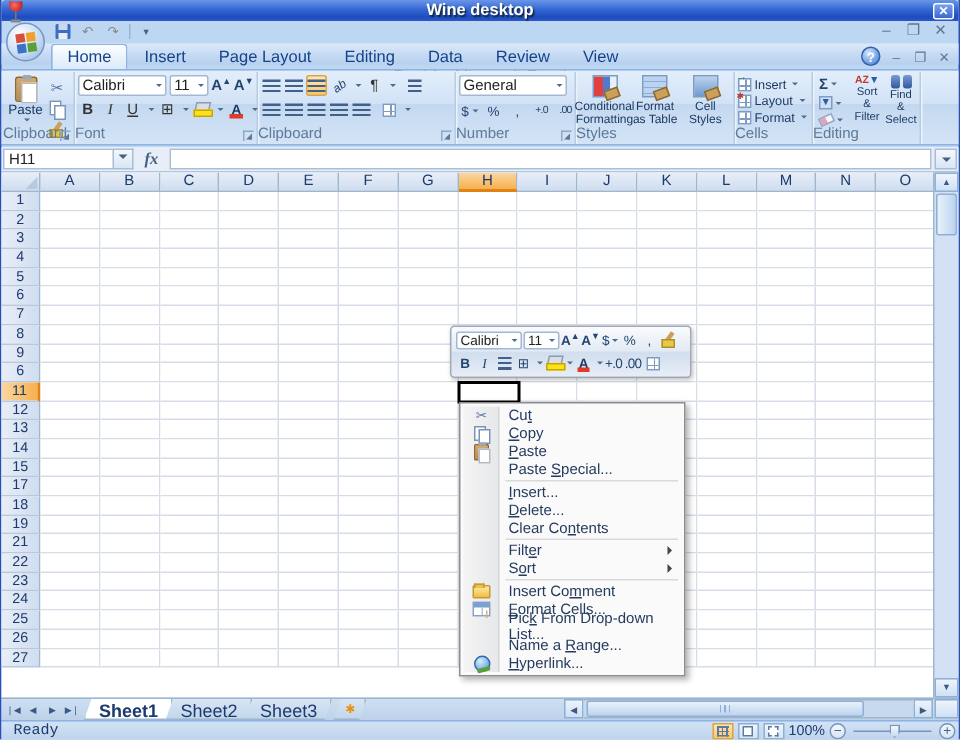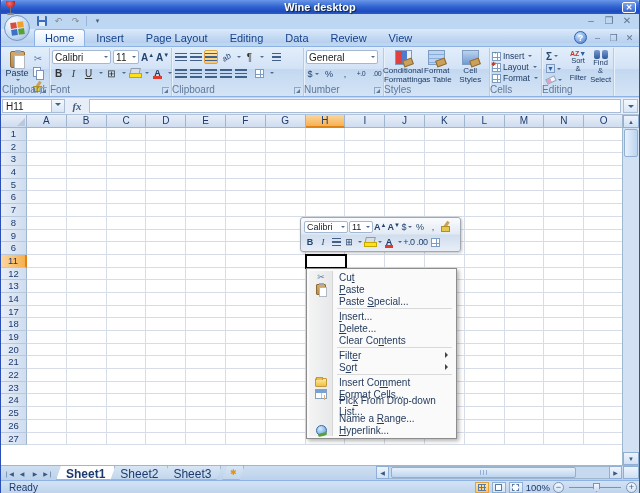--- a/index.html
+++ b/index.html
@@ -121,21 +121,21 @@
   .eraser { width:10px; height:6px; background:linear-gradient(90deg,#e8a0c0 0 4px,#f4f6fa 4px); border:1px solid #9aa8bc; transform:rotate(-25deg); }
   .ed-big { width:22px; display:flex; flex-direction:column; align-items:center; font-size:7.5px; color:#1d3a63; text-align:center; line-height:1.1; }
   .az { font-size:7px; font-weight:bold; color:#2a5caa; line-height:1; }
   .az b { color:#c03a2a; }
   .binoc { width:14px; height:9px; position:relative; }
   .binoc::before, .binoc::after { content:""; position:absolute; top:0; width:6px; height:9px; background:linear-gradient(180deg,#7a9ad0,#2f5a9e); border-radius:2px; }
   .binoc::before { left:0; } .binoc::after { right:0; }
 
   
   .fbar { position:absolute; left:0; top:98px; width:100%; height:17px; background:#e7eef8; border-bottom:1px solid #b0c4de; display:flex; align-items:stretch; }
-  .namebox { width:50px; background:#fff; border:1px solid #a9bdd6; margin:1px 0 1px 1px; padding:1px 3px; font-size:10px; color:#222; }
+  .namebox { width:74px; background:#fff; border:1px solid #a9bdd6; margin:1px 0 1px 1px; padding:1px 3px; font-size:10px; color:#222; }
   .nb-drop { width:13px; background:linear-gradient(180deg,#f4f8fd,#d8e6f5); border:1px solid #a9bdd6; border-left:none; margin:1px 0; display:flex; align-items:center; justify-content:center; }
   .fx { width:24px; display:flex; align-items:center; justify-content:center; font-family:"Liberation Serif",serif; font-style:italic; font-weight:bold; font-size:11px; color:#44617f; }
   .finput { flex:1; background:#fff; border:1px solid #a9bdd6; margin:1px 2px 1px 0; }
   .fexpand { width:15px; margin:1px 1px 1px 0; background:linear-gradient(180deg,#f4f8fd,#d8e6f5); border:1px solid #a9bdd6; display:flex; align-items:center; justify-content:center; }
   .caret-dn { width:0; height:0; border:3px solid transparent; border-top-color:#44617f; margin-top:3px; }
 
   
   .grid { position:absolute; left:0; top:115px; width:623px; height:350px; background:#fff; overflow:hidden; }
   .hdr-row { display:flex; height:13px; }
   .corner { width:26px; background:linear-gradient(180deg,#e8eef7,#cfddf0); border-right:1px solid #9eb6ce; border-bottom:1px solid #9eb6ce; position:relative; }
@@ -201,21 +201,21 @@
   .hscroll { position:absolute; right:17px; top:466px; width:246px; height:13px; display:flex; }
   .hbtn { width:13px; background:linear-gradient(180deg,#eef4fc,#cfe0f4); border:1px solid #8fafd4; display:flex; align-items:center; justify-content:center; font-size:6px; color:#3a5a84; }
   .htrack { flex:1; background:#c6d9ee; border-top:1px solid #9eb6ce; border-bottom:1px solid #9eb6ce; position:relative; }
   .hthumb { position:absolute; left:2px; top:0; bottom:0; width:185px; background:linear-gradient(180deg,#e8f1fb,#bcd4ef); border:1px solid #8fafd4; border-radius:2px; }
   .hthumb::after { content:""; position:absolute; left:50%; top:2px; bottom:2px; width:8px; margin-left:-4px; background:repeating-linear-gradient(90deg,#8fafd4 0 1px,transparent 1px 3px); }
   .tabsplit { position:absolute; right:0; top:466px; width:16px; height:13px; background:linear-gradient(180deg,#eef4fc,#cfe0f4); border:1px solid #8fafd4; }
 
   
   .statusbar { position:absolute; left:0; top:480px; width:100%; height:13px; border-top:1px solid #8db2e3;
     background:linear-gradient(180deg,#d3e3f5,#bed3ec); display:flex; align-items:center; font-size:10px; color:#1c3a6e; }
-  .statusbar .ready { padding:0 8px; }
+  .statusbar .ready { padding:0 8px;font-family:Liberation Mono, monospace; }
   .status-right { position:absolute; right:2px; top:1px; display:flex; align-items:center; gap:3px; }
   .vbtn { width:14px; height:11px; border:1px solid #8fafd4; background:linear-gradient(180deg,#f0f6fd,#d5e4f4); display:flex; align-items:center; justify-content:center; }
   .vbtn.on { background:linear-gradient(180deg,#ffe8b0,#fbc666); border-color:#e0a23c; }
   .v-grid { width:8px; height:7px; background:repeating-linear-gradient(90deg,#5a7aa6 0 1px,transparent 1px 3px),repeating-linear-gradient(180deg,#5a7aa6 0 1px,transparent 1px 3px); }
   .v-page { width:7px; height:7px; border:1px solid #5a7aa6; background:#fff; }
   .v-break { width:7px; height:7px; border:1px dashed #5a7aa6; background:#fff; }
   .zoomtxt { font-size:9.5px; }
   .zbtn { width:11px; height:11px; border-radius:50%; border:1px solid #7a94b8; background:linear-gradient(180deg,#f4f8fd,#d5e4f4); color:#44617f; font-size:9px; line-height:9px; text-align:center; }
   .ztrack { width:52px; height:1px; background:#7a94b8; position:relative; margin:0 2px; }
   .zhandle { position:absolute; left:24px; top:-4px; width:7px; height:9px; background:linear-gradient(180deg,#f4f8fd,#c9daf0); border:1px solid #7a94b8; clip-path:polygon(0 0,100% 0,100% 60%,50% 100%,0 60%); }
@@ -744,20 +744,38 @@
           <span class="cell"></span>
           <span class="cell"></span>
           <span class="cell"></span>
           <span class="cell"></span>
           <span class="cell"></span>
           <span class="cell"></span>
           <span class="cell"></span>
           <span class="cell"></span>
         </div>
         <div class="grow">
+          <span class="rowh">15</span>
+          <span class="cell"></span>
+          <span class="cell"></span>
+          <span class="cell"></span>
+          <span class="cell"></span>
+          <span class="cell"></span>
+          <span class="cell"></span>
+          <span class="cell"></span>
+          <span class="cell"></span>
+          <span class="cell"></span>
+          <span class="cell"></span>
+          <span class="cell"></span>
+          <span class="cell"></span>
+          <span class="cell"></span>
+          <span class="cell"></span>
+          <span class="cell"></span>
+        </div>
+        <div class="grow">
           <span class="rowh">17</span>
           <span class="cell"></span>
           <span class="cell"></span>
           <span class="cell"></span>
           <span class="cell"></span>
           <span class="cell"></span>
           <span class="cell"></span>
           <span class="cell"></span>
           <span class="cell"></span>
           <span class="cell"></span>
@@ -781,38 +799,20 @@
           <span class="cell"></span>
           <span class="cell"></span>
           <span class="cell"></span>
           <span class="cell"></span>
           <span class="cell"></span>
           <span class="cell"></span>
           <span class="cell"></span>
         </div>
         <div class="grow">
           <span class="rowh">19</span>
-          <span class="cell"></span>
-          <span class="cell"></span>
-          <span class="cell"></span>
-          <span class="cell"></span>
-          <span class="cell"></span>
-          <span class="cell"></span>
-          <span class="cell"></span>
-          <span class="cell"></span>
-          <span class="cell"></span>
-          <span class="cell"></span>
-          <span class="cell"></span>
-          <span class="cell"></span>
-          <span class="cell"></span>
-          <span class="cell"></span>
-          <span class="cell"></span>
-        </div>
-        <div class="grow">
-          <span class="rowh">20</span>
           <span class="cell"></span>
           <span class="cell"></span>
           <span class="cell"></span>
           <span class="cell"></span>
           <span class="cell"></span>
           <span class="cell"></span>
           <span class="cell"></span>
           <span class="cell"></span>
           <span class="cell"></span>
           <span class="cell"></span>
@@ -1010,20 +1010,26 @@
         </span>
     </div>
   </div>
 
   <div class="cmenu">
       <div class="mitem">
         <span class="mico">
           <span class="mi-cut">✂</span>
         </span>
         <span>Cu<u>t</u></span>
+      </div>
+      <div class="mitem">
+        <span class="mico">
+          <span class="mi-copy"></span>
+        </span>
+        <span><u>C</u>opy</span>
       </div>
       <div class="mitem">
         <span class="mico">
           <span class="mi-paste"></span>
         </span>
         <span><u>P</u>aste</span>
       </div>
       <div class="mitem">
         <span>Paste <u>S</u>pecial...</span>
       </div>

